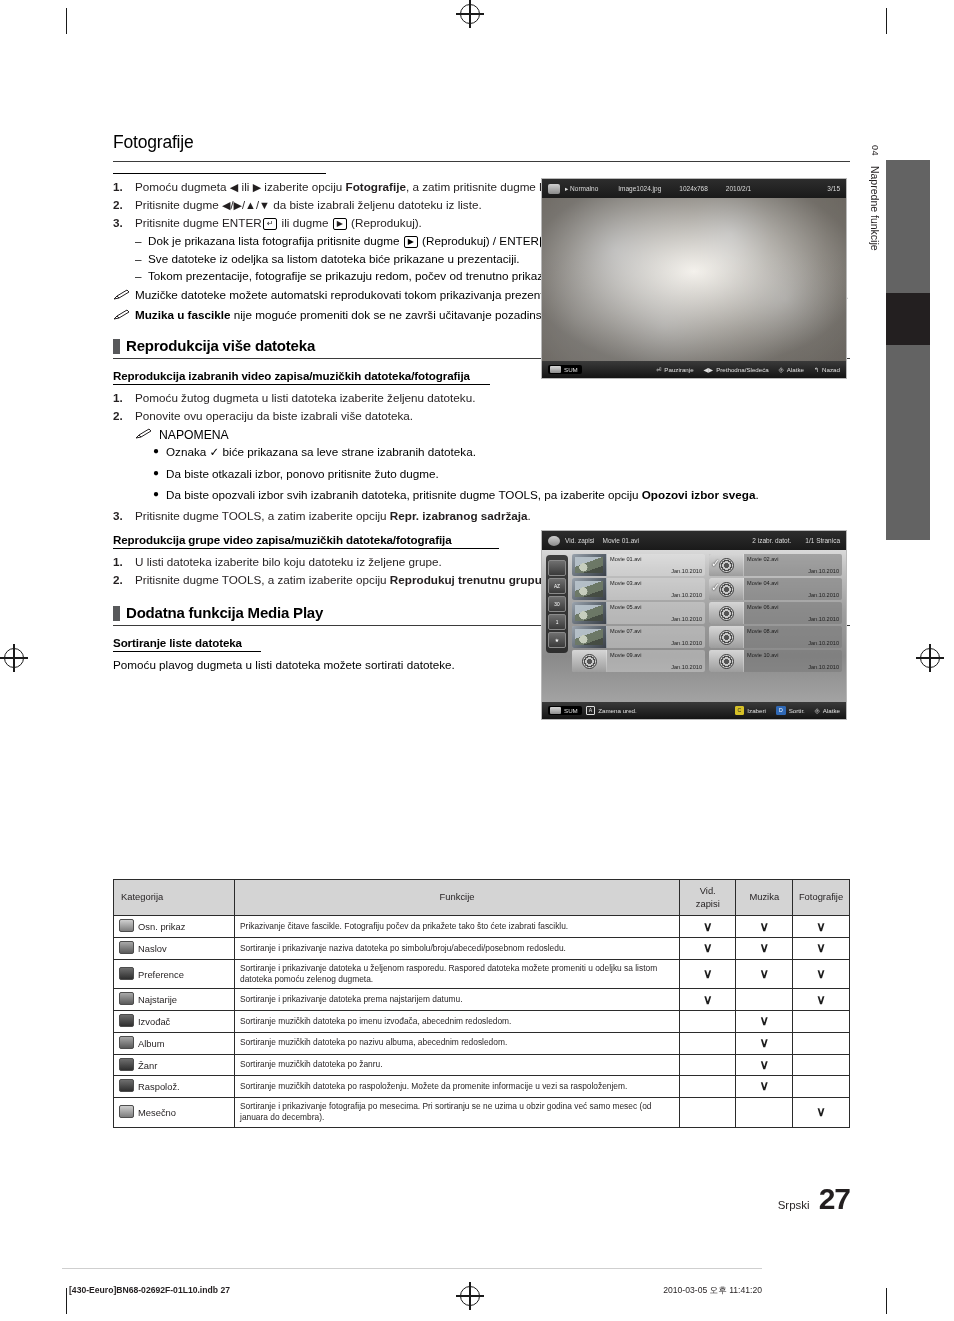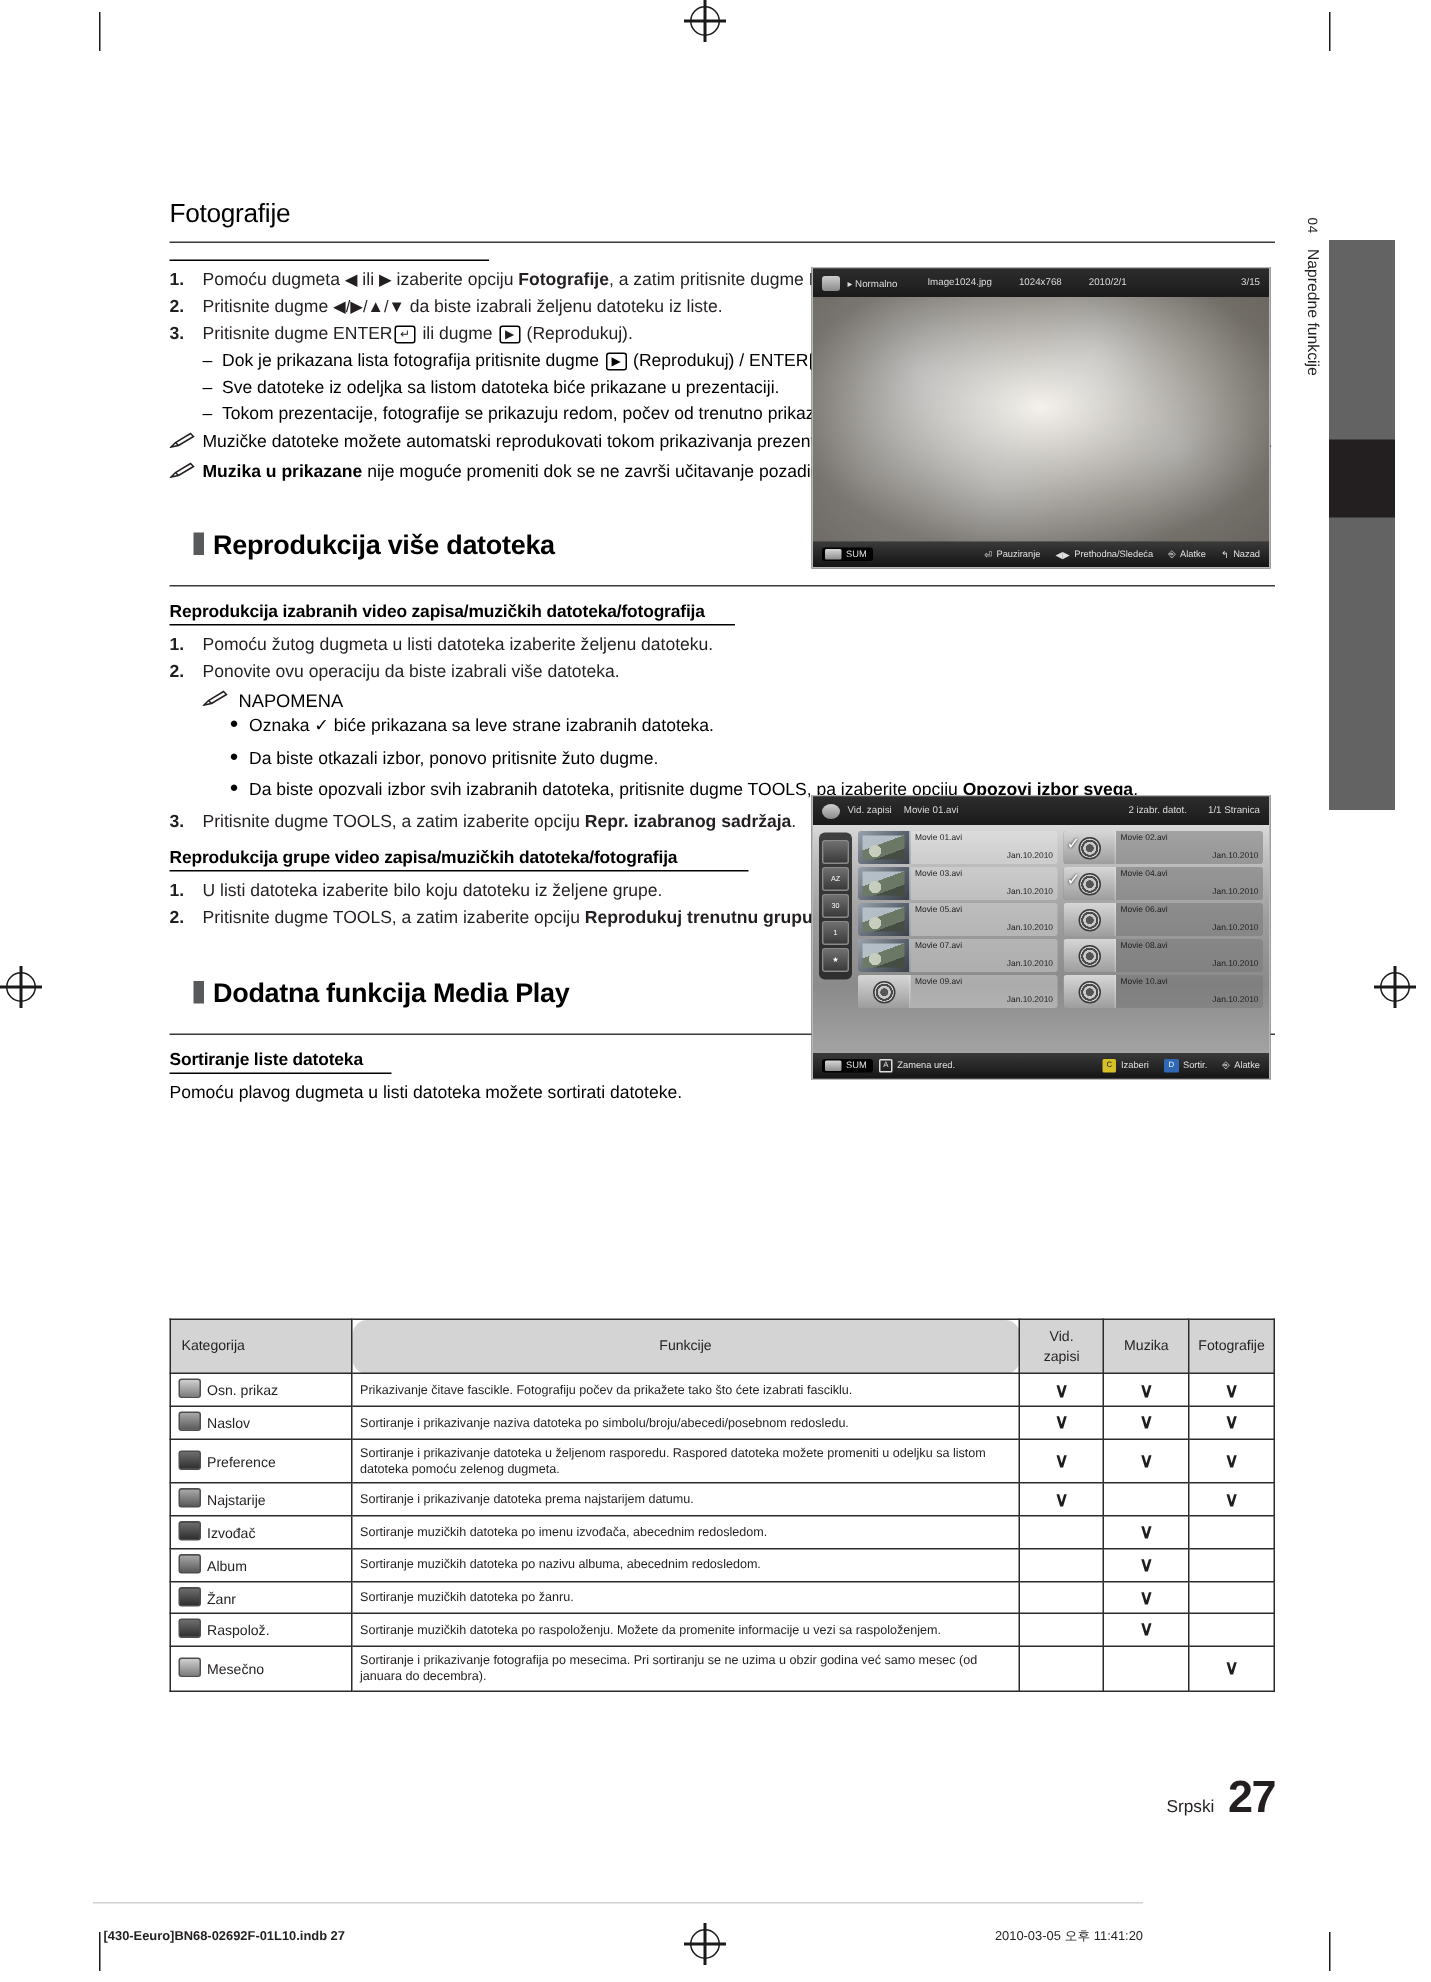--- a/index.html
+++ b/index.html
@@ -51,23 +51,23 @@
     margin: 0 0 4px 0;
     padding: 0 0 4px 0;
     letter-spacing: -0.2px;
   }
   .rule {
     border-bottom: 1.1px solid #3b3b3b;
     margin-bottom: 11px;
   }
 
   h2.block-title {
-    font-size: 18px;
+    font-size: 15px;
     font-weight: bold;
-    margin: 16px;
+    margin: 0;
     padding: 0 0 0 13px;
     position: relative;
     letter-spacing: -0.2px;
   }
   h2.block-title::before {
     content: "";
     position: absolute;
     left: 0; top: 2px;
     width: 7px; height: 15px;
     background: #58595b;
@@ -352,21 +352,21 @@
     line-height: 1.35;
   }
   table.sort-table thead th {
     background: #d4d4d4;
     font-weight: normal;
     font-size: 9.4px;
     text-align: center;
     padding: 5px 4px;
   }
   table.sort-table thead th.cat { text-align: left; width: 110px; padding-left: 7px; }
-  table.sort-table thead th.fn { width: 443px; border-radius: 10px; }
+  table.sort-table thead th.fn { width: 443px; }
   table.sort-table thead th.col { width: 48px; }
   td.cat-cell {
     font-size: 9.4px;
     white-space: nowrap;
     padding-left: 7px;
   }
   td.fn-cell { font-size: 8.4px; }
   td.chk-cell { text-align: center; }
   .cat-icon {
     display: inline-block;
@@ -524,21 +524,21 @@
               <path d="M1 10 L4 7 L14 1 L16 3 L6 9 Z" fill="none" stroke="#231f20" stroke-width="1"></path>
               <path d="M4 7 L6 9" stroke="#231f20" stroke-width="1"></path>
             </svg></span>
           <span class="txt">Muzičke datoteke možete automatski reprodukovati tokom prikazivanja prezentacije ako je opcija <b>Pozadinska muzika</b> podešena na <b>Uklj.</b>.</span>
         </div>
         <div class="note">
           <span class="pencil"><svg width="17" height="11" viewBox="0 0 17 11">
               <path d="M1 10 L4 7 L14 1 L16 3 L6 9 Z" fill="none" stroke="#231f20" stroke-width="1"></path>
               <path d="M4 7 L6 9" stroke="#231f20" stroke-width="1"></path>
             </svg></span>
-          <span class="txt"><b>Muzika u prikazane</b> nije moguće promeniti dok se ne završi učitavanje pozadinske muzike.</span>
+          <span class="txt"><b>Muzika u fascikle</b> nije moguće promeniti dok se ne završi učitavanje pozadinske muzike.</span>
         </div>
       </div>
 
     <div style="height:13px"></div>
 
     <h2 class="block-title">Reprodukcija više datoteka</h2>
     <div class="block-rule"></div>
 
     <h3 class="sub-title">Reprodukcija izabranih video zapisa/muzičkih datoteka/fotografija</h3>
     <div class="sub-rule wide"></div>

